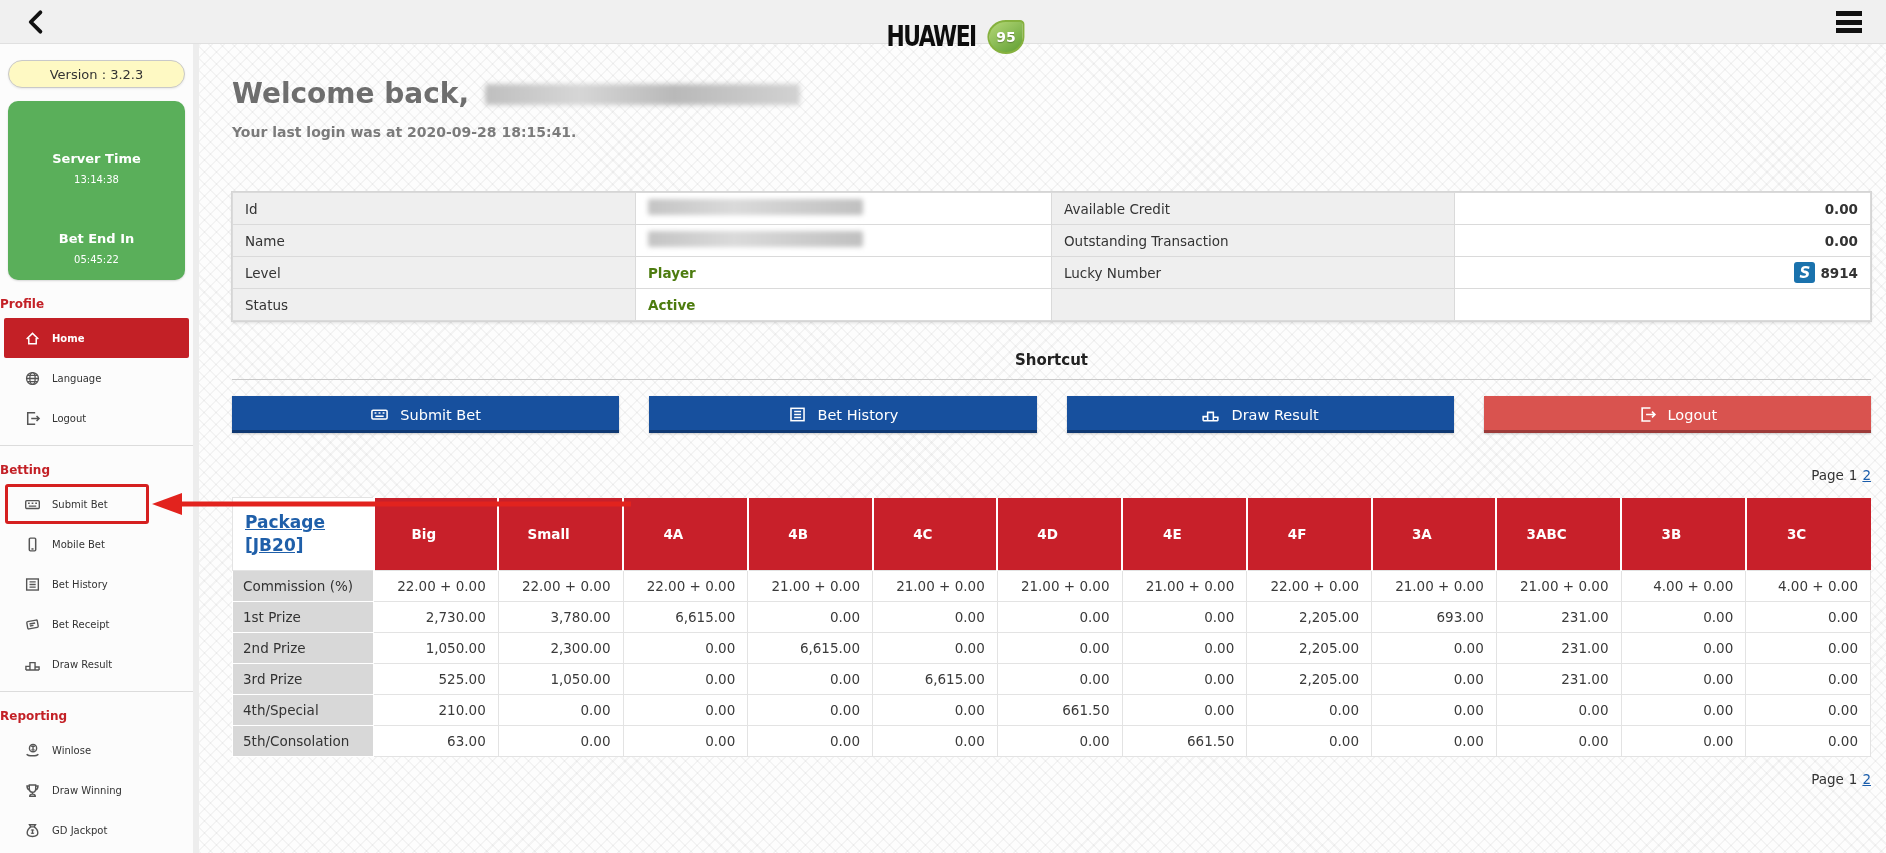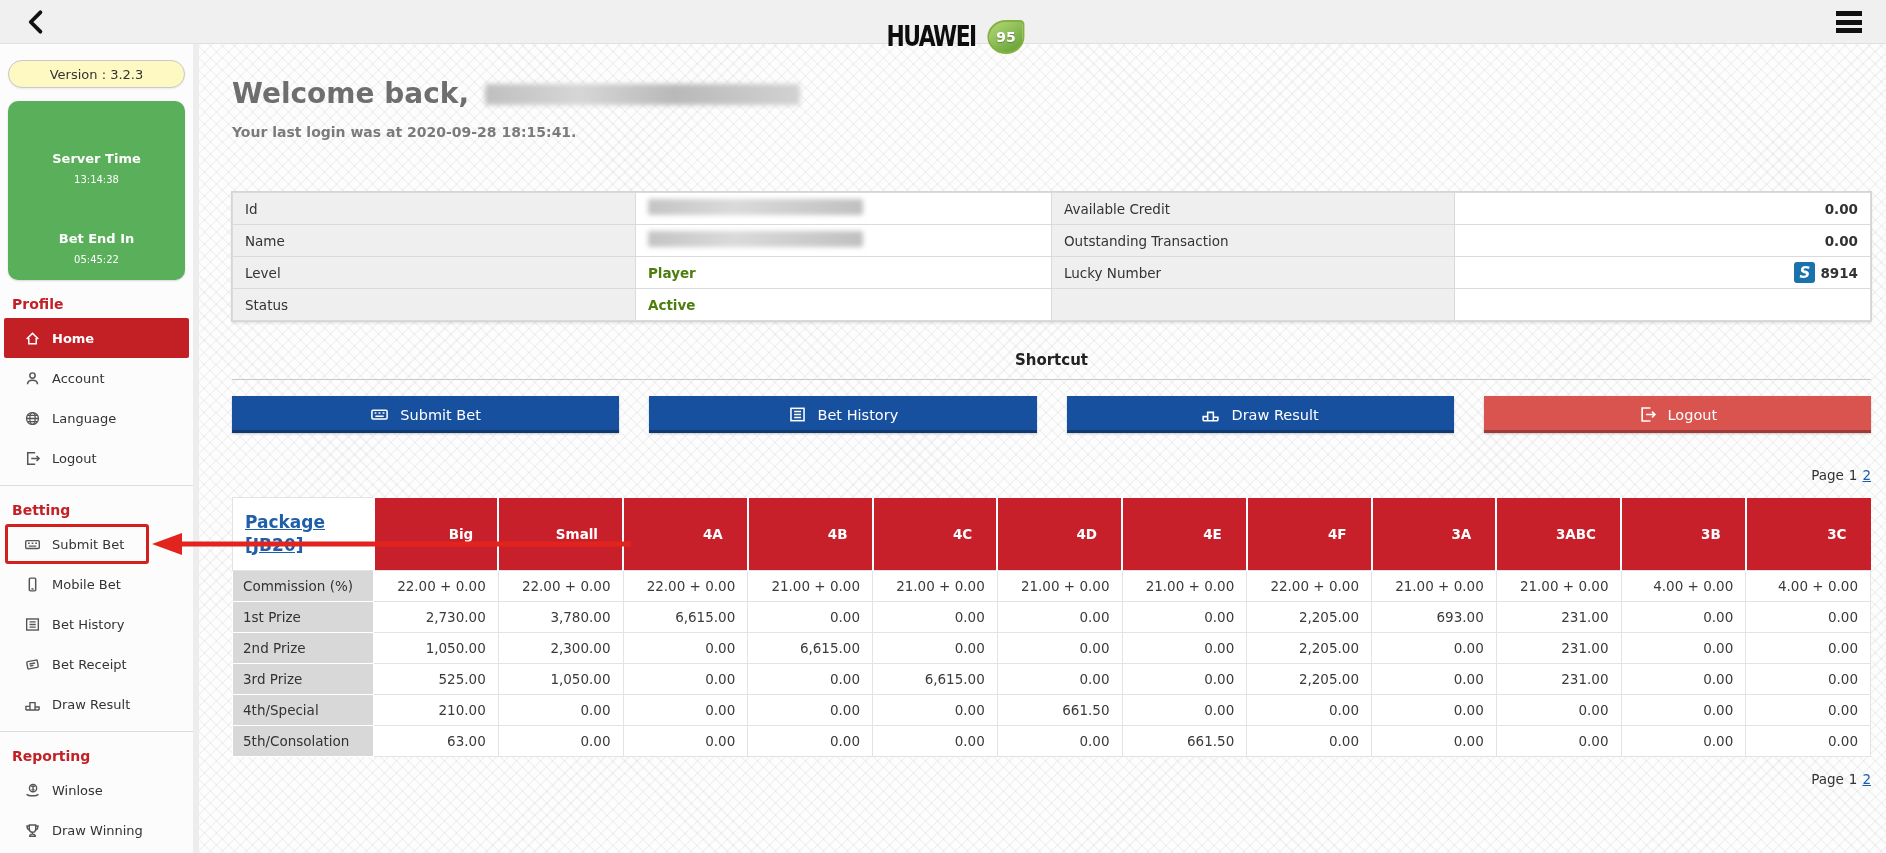--- a/index.html
+++ b/index.html
@@ -25,24 +25,24 @@
   
   .sidebar { position:absolute; top:44px; left:0; bottom:0; width:199px; background:#fcfcfc;
              border-right:6px solid #ededed; z-index:20; overflow:visible; }
   .version-pill { margin:16px 8px 0 8px; height:28px; background:#fef9c3; border:1px solid #c9c9c9;
                   border-radius:14px; display:flex; align-items:center; justify-content:center;
                   font-size:13px; color:#333; box-shadow:0 1px 2px rgba(0,0,0,.08); }
   .status-card { margin:13px 8px 0 8px; background:#5aaf5a; border-radius:10px; color:#fff;
                  text-align:center; padding:9px 0 10px 0; box-shadow:0 1px 2px rgba(0,0,0,.15); }
   .status-card .lbl { font-weight:bold; font-size:13px; line-height:21px;margin-top:38px; }
   .status-card .val { font-size:10px; line-height:21px; }
-  .side-heading { color:#c32026; font-weight:bold; font-size:14px; margin:14px 0 4px 0;
-                  padding-left:12px; line-height:20px; }
+  .side-heading { color:#c32026; font-weight:bold; font-size:12px; margin:14px 0 4px 0;
+                  line-height:20px; }
   .side-item { position:relative; display:flex; align-items:center; gap:11px; height:40px;
-               padding-left:24px; font-size:13px; color:#333; cursor:pointer; }
+               padding-left:24px; font-size:10px; color:#333; cursor:pointer; }
   .side-item .ico { width:17px; height:17px; color:#555; flex:0 0 17px; }
   .side-item.active { background:#c32026; color:#fff; font-weight:bold; margin:0 4px;
                       padding-left:20px; border-radius:2px; }
   .side-item.active .ico { color:#fff; }
   .side-divider { border:none; border-top:1px solid #dcdcdc; margin:7px 0; }
   svg.i { width:100%; height:100%; display:block; }
 
   
   .anno-box { position:absolute; left:5px; right:44px; top:0; bottom:0;
               border:3px solid #d51f1f; border-radius:3px; pointer-events:none; z-index:25; }
@@ -92,21 +92,21 @@
   .page-links a { margin-left:5px; color:#1a5dab; text-decoration:underline; cursor:pointer; }
   .page-links.bottom { margin-top:14px; }
 
   .pkg-table { width:100%; margin-top:14px; border-collapse:collapse; table-layout:fixed;
                font-size:13.5px; background:transparent; }
   .pkg-table col.first { width:141px; }
   .pkg-package-cell { background:#fff; vertical-align:middle; text-align:left; padding-left:12px;
                       border:1px solid #e3e3e3; }
   .pkg-link { color:#1f5fa9; font-weight:bold; font-size:17px; text-decoration:underline;
               line-height:1.35; cursor:pointer; display:inline-block; }
-  th.pkg-col { background:#c8202a; color:#fff; font-weight:bold; text-align:right; height:73px;
+  th.pkg-col { background:#c8202a; color:#fff; font-weight:bold; text-align:center; height:73px;
                padding-right:24px; border-left:2px solid #fff; vertical-align:middle; }
   th.pkg-rowlabel { background:#d8d8d8; color:#333; font-weight:normal; text-align:left;
                     padding-left:10px; height:31px; border:1px solid #fff; }
   td.pkg-val { background:#fff; color:#3a3a3a; text-align:right; padding-right:12px;
                border:1px solid #e3e3e3; height:31px; }
 </style>
 </head>
 <body>
 
 <div class="app">
@@ -144,29 +144,20 @@
     <div class="side-item active">
       <span class="ico">
         <svg class="i" viewBox="0 0 16 16" fill="none" stroke="currentColor" stroke-width="1.4">
             <path d="M2.5 8.5 L8 3.2 L13.5 8.5"></path>
             <path d="M4.5 7.6 V13 H11.5 V7.6"></path>
           </svg>
       </span>
       <span>Home</span>
     </div>
 
-    <div class="side-item">
-      <span class="ico">
-        <svg class="i" viewBox="0 0 16 16" fill="none" stroke="currentColor" stroke-width="1.4">
-            <circle cx="8" cy="5.2" r="2.5"></circle>
-            <path d="M3.3 13.5 C3.3 10.8 5.2 9.6 8 9.6 C10.8 9.6 12.7 10.8 12.7 13.5"></path>
-          </svg>
-      </span>
-      <span>Account</span>
-    </div>
 
     <div class="side-item">
       <span class="ico">
         <svg class="i" viewBox="0 0 16 16" fill="none" stroke="currentColor" stroke-width="1.2">
             <circle cx="8" cy="8" r="5.6"></circle>
             <ellipse cx="8" cy="8" rx="2.5" ry="5.6"></ellipse>
             <path d="M2.4 8 H13.6 M3.2 5 H12.8 M3.2 11 H12.8"></path>
           </svg>
       </span>
       <span>Language</span>

